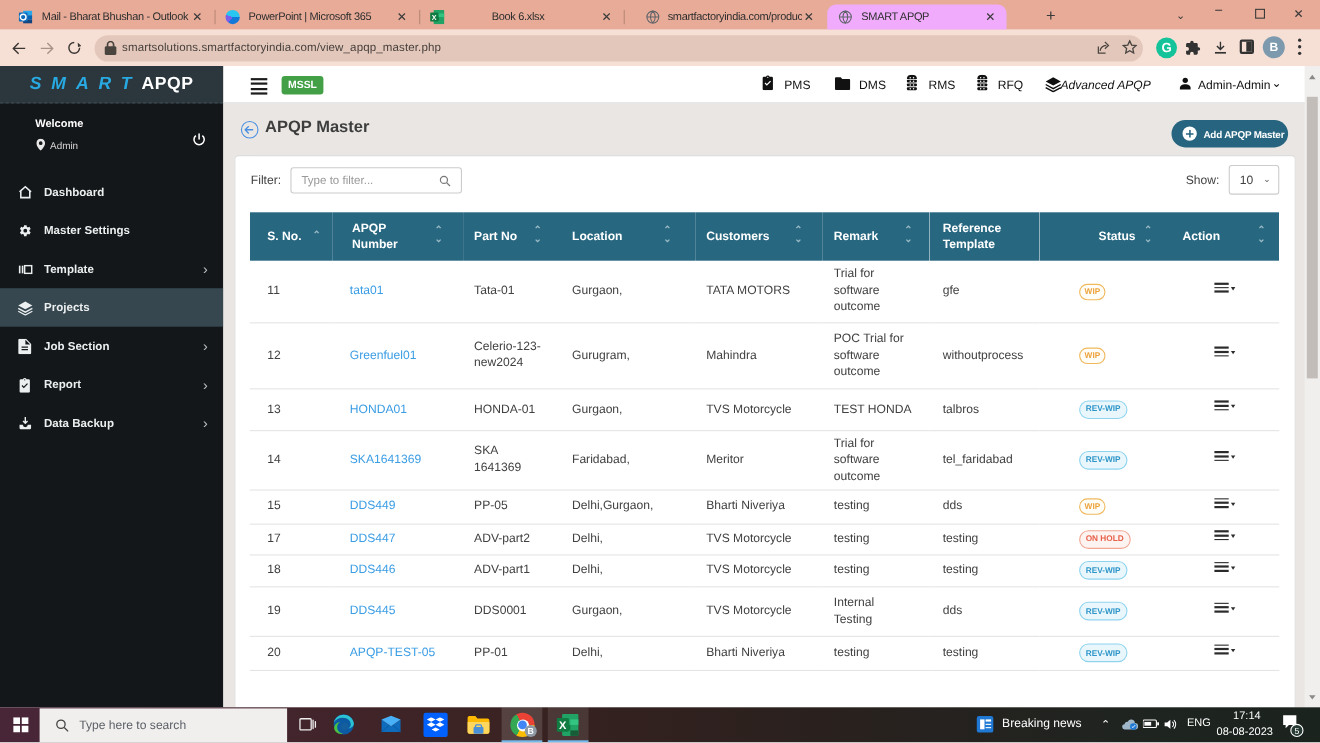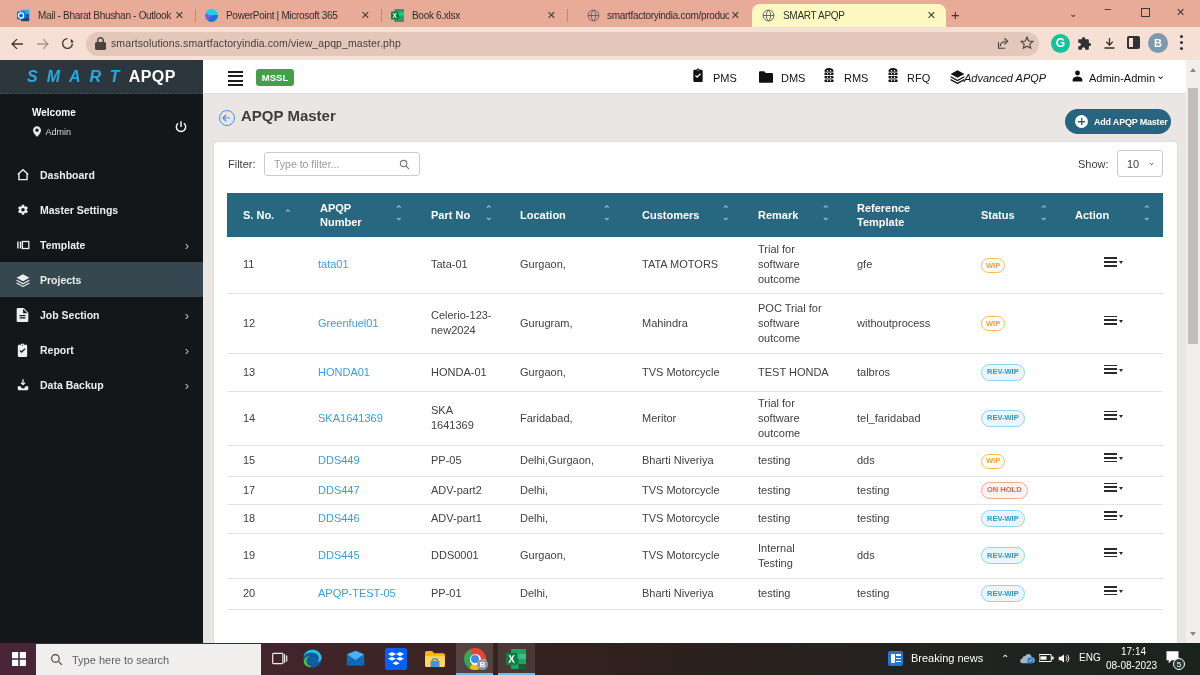--- a/index.html
+++ b/index.html
@@ -68,42 +68,42 @@
     <span class="tx" style="margin-left:8px; width:135px;">Mail - Bharat Bhushan - Outlook</span>
     <span class="x" style="margin-right:8px;">✕</span>
   </div>
   <div class="tabsep" style="left:195px;"></div>
   <div class="tab" style="left:198px; width:180px;">
     <span style="margin-left:7px; width:13px; height:13px; flex:none; border-radius:50%; background:conic-gradient(#28c6f0 0 25%, #1279d8 25% 60%, #7a5fe8 60% 80%, #28c6f0 80% 100%);"></span>
     <span class="tx" style="margin-left:8px; width:118px;">PowerPoint | Microsoft 365</span>
     <span class="x" style="margin-right:8px;">✕</span>
   </div>
   <div class="tabsep" style="left:381px;"></div>
-  <div class="tab" style="left:384px; width:180px;">
+  <div class="tab" style="left:384px; width:180px;text-align:center;">
     <span style="margin-left:7px; width:13px; height:13px; flex:none;" id="ic-excel"><svg width="13" height="13" viewBox="0 0 16 16">
           <rect x="4" y="0" width="12" height="16" rx="1" fill="#21a366"></rect>
           <rect x="4" y="8" width="6" height="4" fill="#107c41"></rect>
           <rect x="10" y="4" width="6" height="4" fill="#33c481"></rect>
           <rect x="0" y="3" width="9" height="10" rx="1" fill="#107c41"></rect>
           <text x="4.5" y="11" font-size="8" fill="#fff" font-weight="bold" text-anchor="middle" font-family="Liberation Sans">X</text>
         </svg></span>
     <span class="tx" style="margin-left:8px; width:118px;">Book 6.xlsx</span>
     <span class="x" style="margin-right:8px;">✕</span>
   </div>
   <div class="tabsep" style="left:567px;"></div>
   <div class="tab" style="left:570px; width:178px;">
     <span style="margin-left:17px; width:13px; height:13px; flex:none;" class="globe"><svg width="13" height="13" viewBox="0 0 24 24" fill="none" stroke="#5f6368" stroke-width="1.8">
           <circle cx="12" cy="12" r="10"></circle>
           <path d="M2 12h20M12 2c3 3 4 6.5 4 10s-1 7-4 10c-3-3-4-6.5-4-10s1-7 4-10z"></path>
         </svg></span>
     <span class="tx" style="margin-left:7px; width:122px;">smartfactoryindia.com/product/s</span>
     <span class="x" style="margin-right:8px;">✕</span>
   </div>
 
-  <div class="tab" style="left:752px; width:194px; background:#fef9c3;">
+  <div class="tab" style="left:752px; width:163px; background:#f0abfc;">
     <span style="margin-left:10px; width:13px; height:13px; flex:none;" class="globe"><svg width="13" height="13" viewBox="0 0 24 24" fill="none" stroke="#5f6368" stroke-width="1.8">
           <circle cx="12" cy="12" r="10"></circle>
           <path d="M2 12h20M12 2c3 3 4 6.5 4 10s-1 7-4 10c-3-3-4-6.5-4-10s1-7 4-10z"></path>
         </svg></span>
     <span class="tx" style="margin-left:8px; width:120px;">SMART APQP</span>
     <span class="x" style="margin-right:10px;">✕</span>
   </div>
   <div class="abs" style="left:951px; top:6px; font-size:15px; color:#3a3a3a;">+</div>
   <div class="abs" style="left:1069px; top:8px; font-size:10px; color:#3a3a3a;">⌄</div>
   <div class="abs" style="left:1104px; top:2px; font-size:13px; color:#3a3a3a;">−</div>
@@ -328,21 +328,21 @@
             </colgroup>
             <thead>
               <tr>
                 <th style="padding-left:16px;">S. No.<span class="scar" style="left:57px;top:17px;">⌃</span></th>
                 <th style="padding-left:18px;">APQP<br>Number<span class="scar" style="left:93px;top:13px;">⌃</span><span class="scar" style="left:93px;top:21px;">⌄</span></th>
                 <th style="padding-left:10px;">Part No<span class="scar" style="left:64px;top:13px;">⌃</span><span class="scar" style="left:64px;top:21px;">⌄</span></th>
                 <th style="padding-left:10px;">Location<span class="scar" style="left:93px;top:13px;">⌃</span><span class="scar" style="left:93px;top:21px;">⌄</span></th>
                 <th style="padding-left:10px;">Customers<span class="scar" style="left:90px;top:13px;">⌃</span><span class="scar" style="left:90px;top:21px;">⌄</span></th>
                 <th style="padding-left:10px;">Remark<span class="scar" style="left:74px;top:13px;">⌃</span><span class="scar" style="left:74px;top:21px;">⌄</span></th>
                 <th style="padding-left:12px;">Reference<br>Template<span class="scar" style="left:102px;top:13px;">⌃</span><span class="scar" style="left:102px;top:21px;">⌄</span></th>
-                <th style="padding-left:36px;">Status<span class="scar" style="left:95px;top:13px;">⌃</span><span class="scar" style="left:95px;top:21px;">⌄</span></th>
+                <th style="padding-left:36px;text-align:center;">Status<span class="scar" style="left:95px;top:13px;">⌃</span><span class="scar" style="left:95px;top:21px;">⌄</span></th>
                 <th style="padding-left:25px;">Action<span class="scar" style="left:93px;top:13px;">⌃</span><span class="scar" style="left:93px;top:21px;">⌄</span></th>
               </tr>
             </thead>
             <tbody>
               <tr class="first" style="height:56px;">
                 <td style="padding-left:16px;">11</td>
                 <td style="padding-left:16px;"><a class="lk">tata01</a></td>
                 <td>Tata-01</td>
                 <td>Gurgaon,</td>
                 <td>TATA MOTORS</td>

